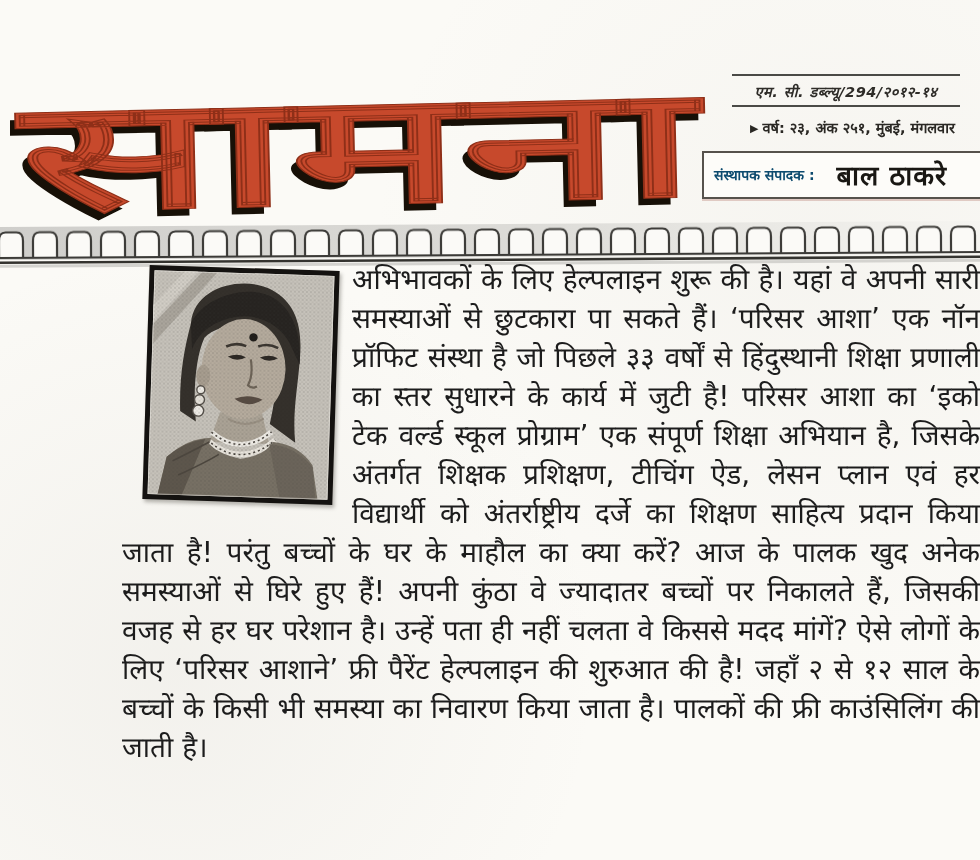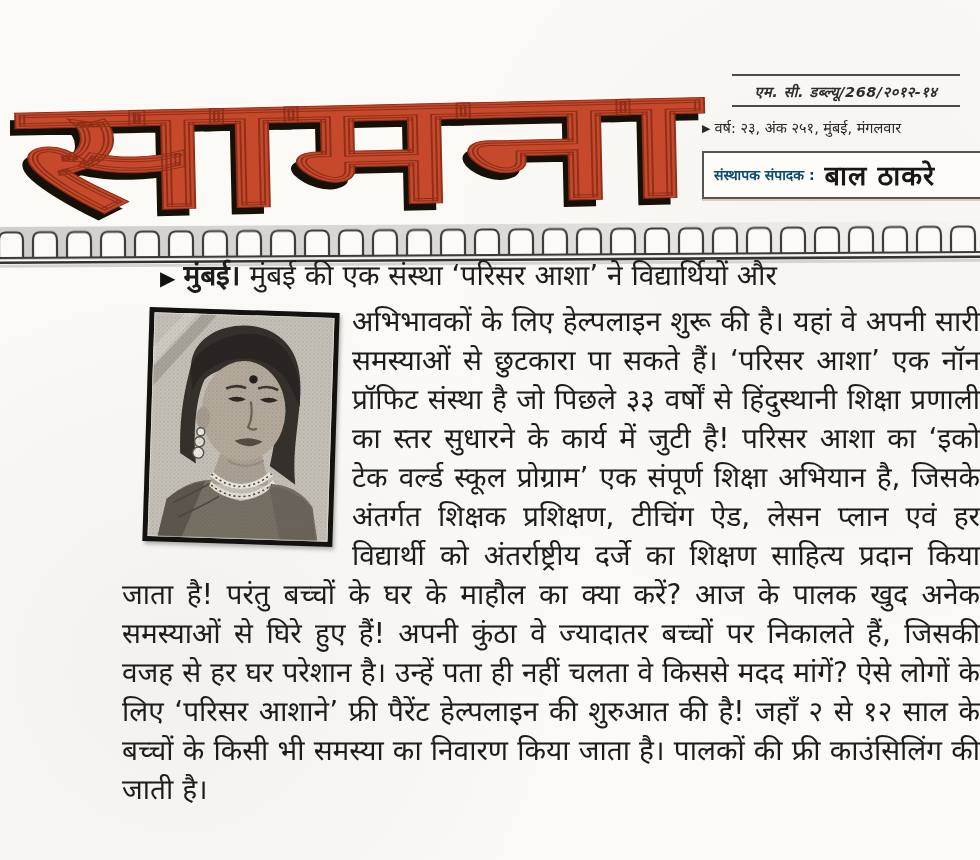--- a/index.html
+++ b/index.html
@@ -21,32 +21,32 @@
   
   .masthead-svg{position:absolute;left:10px;top:60px;}
 
   .info{position:absolute;left:702px;top:74px;width:276px;}
   .reg-line{
     margin:0 18px 10px 30px;
     border-top:2px solid #4a4a46;border-bottom:2px solid #4a4a46;
     text-align:center;font-size:14.5px;font-style:italic;font-weight:bold;
     padding:5px 0 4px;color:#2e2c28;letter-spacing:.5px;
   }
-  .meta-line{font-size:14.5px;line-height:22px;font-weight:normal;color:#2a2824;white-space:nowrap;}
+  .meta-line{font-size:14.5px;line-height:22px;font-weight:bold;color:#2a2824;white-space:nowrap;margin-left:48px;}
   .meta-line .b{font-size:11px;margin-right:4px;position:relative;top:-1px;}
   .meta-line .b2{font-size:11px;margin:0 4px 0 8px;position:relative;top:-1px;}
   .founder-box{
     margin-top:10px;margin-right:-6px;
     border:2px solid #56524c;background:#fdfcf9;
     padding:3px 6px 4px 10px;
     display:flex;align-items:center;gap:10px;white-space:nowrap;
     box-shadow:0 2px 0 rgba(180,120,110,.35);
   }
   .founder-label{font-size:14px;font-weight:bold;color:#0c4a6e;}
-  .founder-name{font-size:27px;font-weight:bold;color:#191713;letter-spacing:1px;}
+  .founder-name{font-size:27px;font-weight:bold;color:#191713;letter-spacing:1px;margin-left:12px;}
 
   
   .fence{position:absolute;left:-6px;top:222px;width:992px;height:44px;transform:rotate(-.35deg);}
 
   
   .article{position:absolute;left:122px;top:256px;width:858px;}
   .headline{
     margin:0 0 10px 38px;font-size:36px;line-height:44px;font-weight:bold;
     color:#141414;letter-spacing:0;
   }
@@ -72,21 +72,21 @@
 <div class="page">
 
   <svg class="masthead-svg" width="700" height="185" viewBox="0 0 700 185" aria-hidden="true">
     <g transform="rotate(-1.3 10 160)" font-family="'DejaVu Serif', serif" font-weight="bold" font-size="152">
       <text x="6" y="157" textLength="676" lengthAdjust="spacingAndGlyphs" fill="#171007">सामना</text>
       <text x="12" y="150" textLength="676" lengthAdjust="spacingAndGlyphs" fill="#c7492c" stroke="#8e2f18" stroke-width="1">सामना</text>
     </g>
   </svg>
 
   <div class="info">
-    <div class="reg-line">एम. सी. डब्ल्यू/268/२०१२-१४</div>
+    <div class="reg-line">एम. सी. डब्ल्यू/294/२०१२-१४</div>
     <div class="meta-line">
       <span class="b">▶</span><span>वर्ष: २३, अंक २५१, मुंबई, मंगलवार</span>
     </div>
     <div class="founder-box">
       <span class="founder-label">संस्थापक संपादक :</span>
       <span class="founder-name">बाल ठाकरे</span>
     </div>
   </div>
 
   <svg class="fence" width="992" height="44" viewBox="0 0 992 44" aria-hidden="true">
@@ -102,21 +102,20 @@
       </pattern>
     </defs>
     <rect x="0" y="2" width="992" height="33" fill="url(#fenceBg)"></rect>
     <rect x="0" y="0" width="992" height="36" fill="url(#picket)"></rect>
     <rect x="0" y="36.5" width="992" height="2.6" fill="#34332f"></rect>
     <rect x="0" y="39.8" width="992" height="3" fill="#d4d3cf"></rect>
   </svg>
 
   <div class="article">
 
-    <p class="lead"><span class="dl-bullet">▶</span><span class="dateline">मुंबई।</span><span> मुंबई की एक संस्था ‘परिसर आशा’ ने विद्यार्थियों और</span></p>
 
     <div class="body-wrap">
       <figure class="photo" title="महिला का श्वेत-श्याम चित्र">
 
         <svg viewBox="0 0 180 224" aria-hidden="true">
           <defs>
             <pattern id="ht" width="4" height="4" patternUnits="userSpaceOnUse">
               <circle cx="1" cy="1" r="0.75" fill="#41403c"></circle>
               <circle cx="3" cy="3" r="0.6" fill="#41403c"></circle>
             </pattern>

